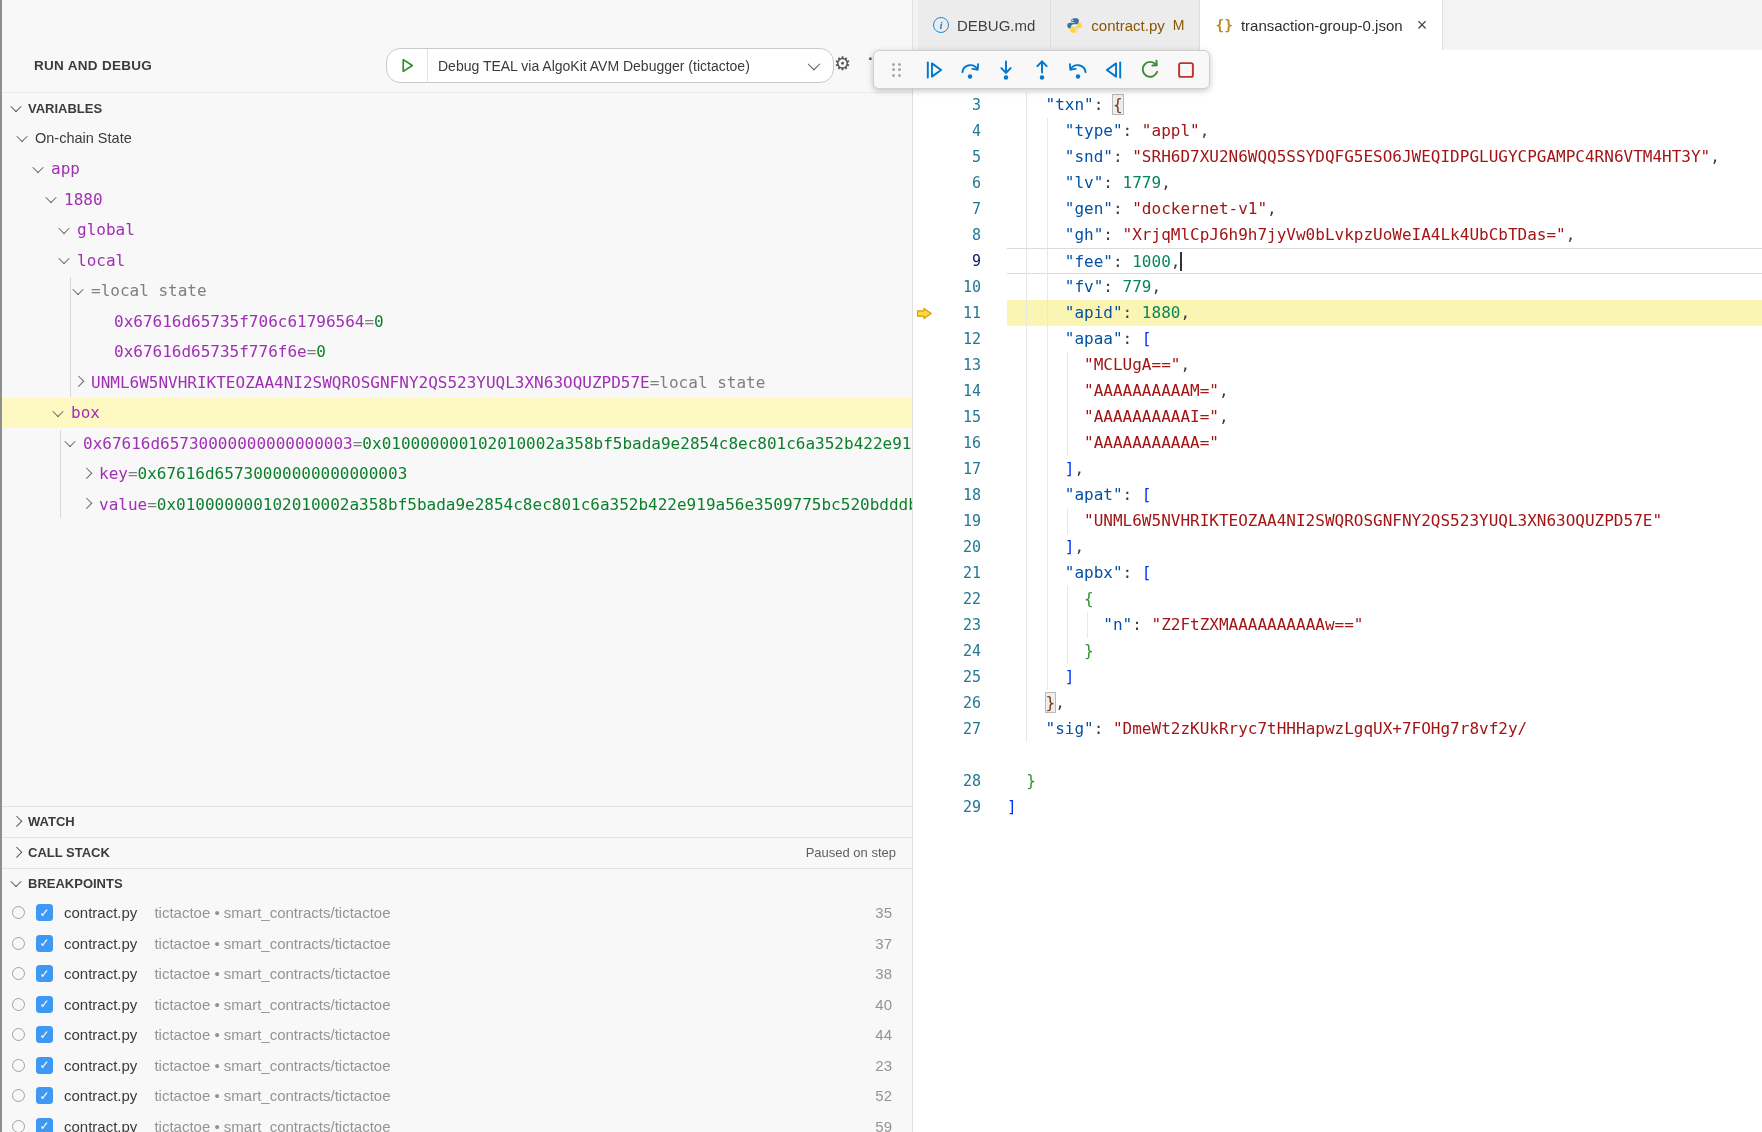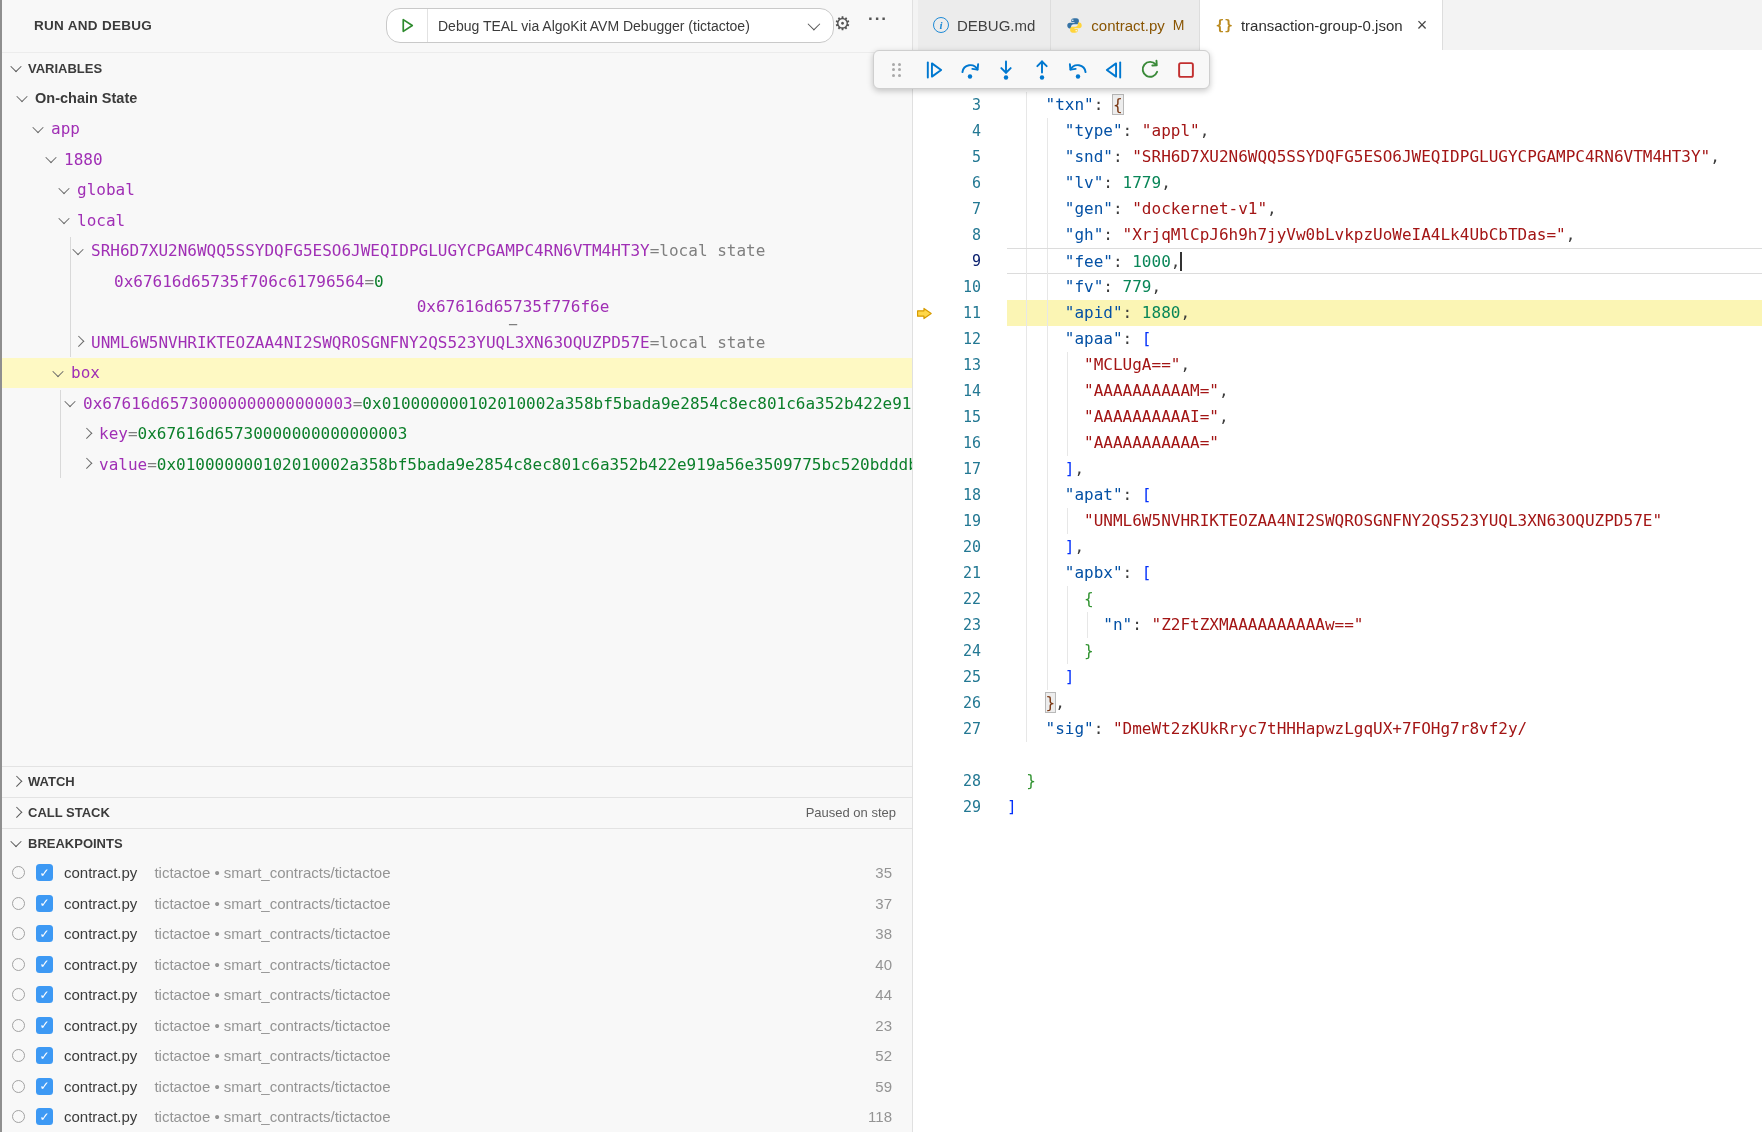--- a/index.html
+++ b/index.html
@@ -1,40 +1,40 @@
 <!DOCTYPE html>
 <html><head>
 <meta charset="utf-8">
 <style>
   html,body{margin:0;padding:0;background:#fff;}
   body{width:1762px;height:1132px;overflow:hidden;font-family:"Liberation Sans",sans-serif;}
   .app{position:relative;width:1762px;height:1132px;background:#fff;border-left:2px solid #8f8f8f;box-sizing:border-box;overflow:hidden;}
 
   
   .sidebar{position:absolute;left:0;top:0;width:911px;height:1132px;background:#f8f8f8;border-right:1px solid #e0e0e0;box-sizing:border-box;overflow:hidden;}
-  .sb-head{position:relative;height:52px;}
+  .sb-head{position:relative;height:52px;margin-top:40px;}
   .sb-title{position:absolute;left:32px;top:18px;font-size:13.5px;font-weight:700;color:#3b3b3b;letter-spacing:.3px;}
   .cfgbar{position:absolute;left:384px;top:8px;width:448px;height:35px;background:#fff;border:1px solid #c9c9c9;border-radius:14px;display:flex;align-items:center;box-sizing:border-box;}
   .playbtn{width:40px;height:100%;display:flex;align-items:center;justify-content:center;border-right:1px solid #e2e2e2;cursor:pointer;}
   .cfglabel{flex:1;font-size:14px;color:#3b3b3b;padding-left:10px;white-space:nowrap;overflow:hidden;}
   .cfgchev{width:8px;height:8px;border-right:1.6px solid #555;border-bottom:1.6px solid #555;transform:rotate(45deg) translateY(-2px);margin-right:16px;flex:none;}
   .gear{position:absolute;left:832px;top:12px;font-size:19px;color:#555;}
   .dots{position:absolute;left:866px;top:9px;font-size:17px;color:#555;font-weight:700;letter-spacing:1px;}
 
   .sechead{height:31px;display:flex;align-items:center;font-size:13px;font-weight:700;color:#3b3b3b;padding-left:10px;gap:8px;box-sizing:border-box;border-top:1px solid #e3e3e3;}
   .sechead .sp{margin-left:auto;margin-right:16px;font-weight:400;font-size:13px;color:#5f5f5f;}
   .cv{width:7px;height:7px;border-right:1.4px solid #5a5a5a;border-bottom:1.4px solid #5a5a5a;display:inline-block;flex:none;}
   .cv.down{transform:rotate(45deg) translate(-1px,-1px);}
   .cv.right{transform:rotate(-45deg) translate(1px,0);}
 
   .vartree{position:relative;}
   .trow{height:30.5px;display:flex;align-items:center;white-space:nowrap;overflow:hidden;font-family:"DejaVu Sans Mono",monospace;font-size:16px;}
   .trow.selected{background:#fef9c3;}
   .trow .cv{margin-right:9px;border-color:#6a6a6a;}
-  .tbold{font-family:"Liberation Sans",sans-serif;font-size:14.5px;font-weight:700;color:#3b3b3b;}
+  .tbold{font-family:"Liberation Sans",sans-serif;font-size:14.5px;font-weight:400;color:#3b3b3b;}
   .tname{color:#a02fb5;}
   .teq{color:#7f7f7f;}
   .tval-gray{color:#7f7f7f;}
   .tval-green{color:#0b7f2a;}
   .tguide{position:absolute;width:1px;background:#d9d9d9;}
 
   .bprow{height:30.5px;display:flex;align-items:center;padding-left:10px;gap:11px;box-sizing:border-box;font-size:15px;white-space:nowrap;overflow:hidden;}
   .bpc{width:13px;height:13px;border:1.5px solid #a2a2a2;border-radius:50%;flex:none;box-sizing:border-box;}
   .cb{width:17px;height:17px;background:#3d99f4;border-radius:3.5px;color:#fff;font-size:12px;display:flex;align-items:center;justify-content:center;flex:none;}
   .bpfile{color:#3c3c3c;}
@@ -124,30 +124,29 @@
         <div class="trow" style="padding-left: 58px;">
           <span class="cv down"></span>
           <span class="tname">global</span>
         </div>
         <div class="trow" style="padding-left: 58px;">
           <span class="cv down"></span>
           <span class="tname">local</span>
         </div>
         <div class="trow" style="padding-left: 72px;">
           <span class="cv down"></span>
-          <span class="tname">SRH6D7XU2N6WQQ5SSYDQFG5ESO6JWEQIDPGLUGYCPGAMPC4RN6VTM4HT3Y</span>
           <span class="teq"> = </span>
           <span class="tval-gray">local state</span>
         </div>
         <div class="trow" style="padding-left: 112px;">
           <span class="tname">0x67616d65735f706c61796564</span>
           <span class="teq"> = </span>
           <span class="tval-green">0</span>
         </div>
-        <div class="trow" style="padding-left: 112px; flex-direction: column;">
+        <div class="trow" style="padding-left: 112px;">
           <span class="tname">0x67616d65735f776f6e</span>
           <span class="teq"> = </span>
           <span class="tval-green">0</span>
         </div>
         <div class="trow" style="padding-left: 72px;">
           <span class="cv right"></span>
           <span class="tname">UNML6W5NVHRIKTEOZAA4NI2SWQROSGNFNY2QS523YUQL3XN63OQUZPD57E</span>
           <span class="teq"> = </span>
           <span class="tval-gray">local state</span>
         </div>

